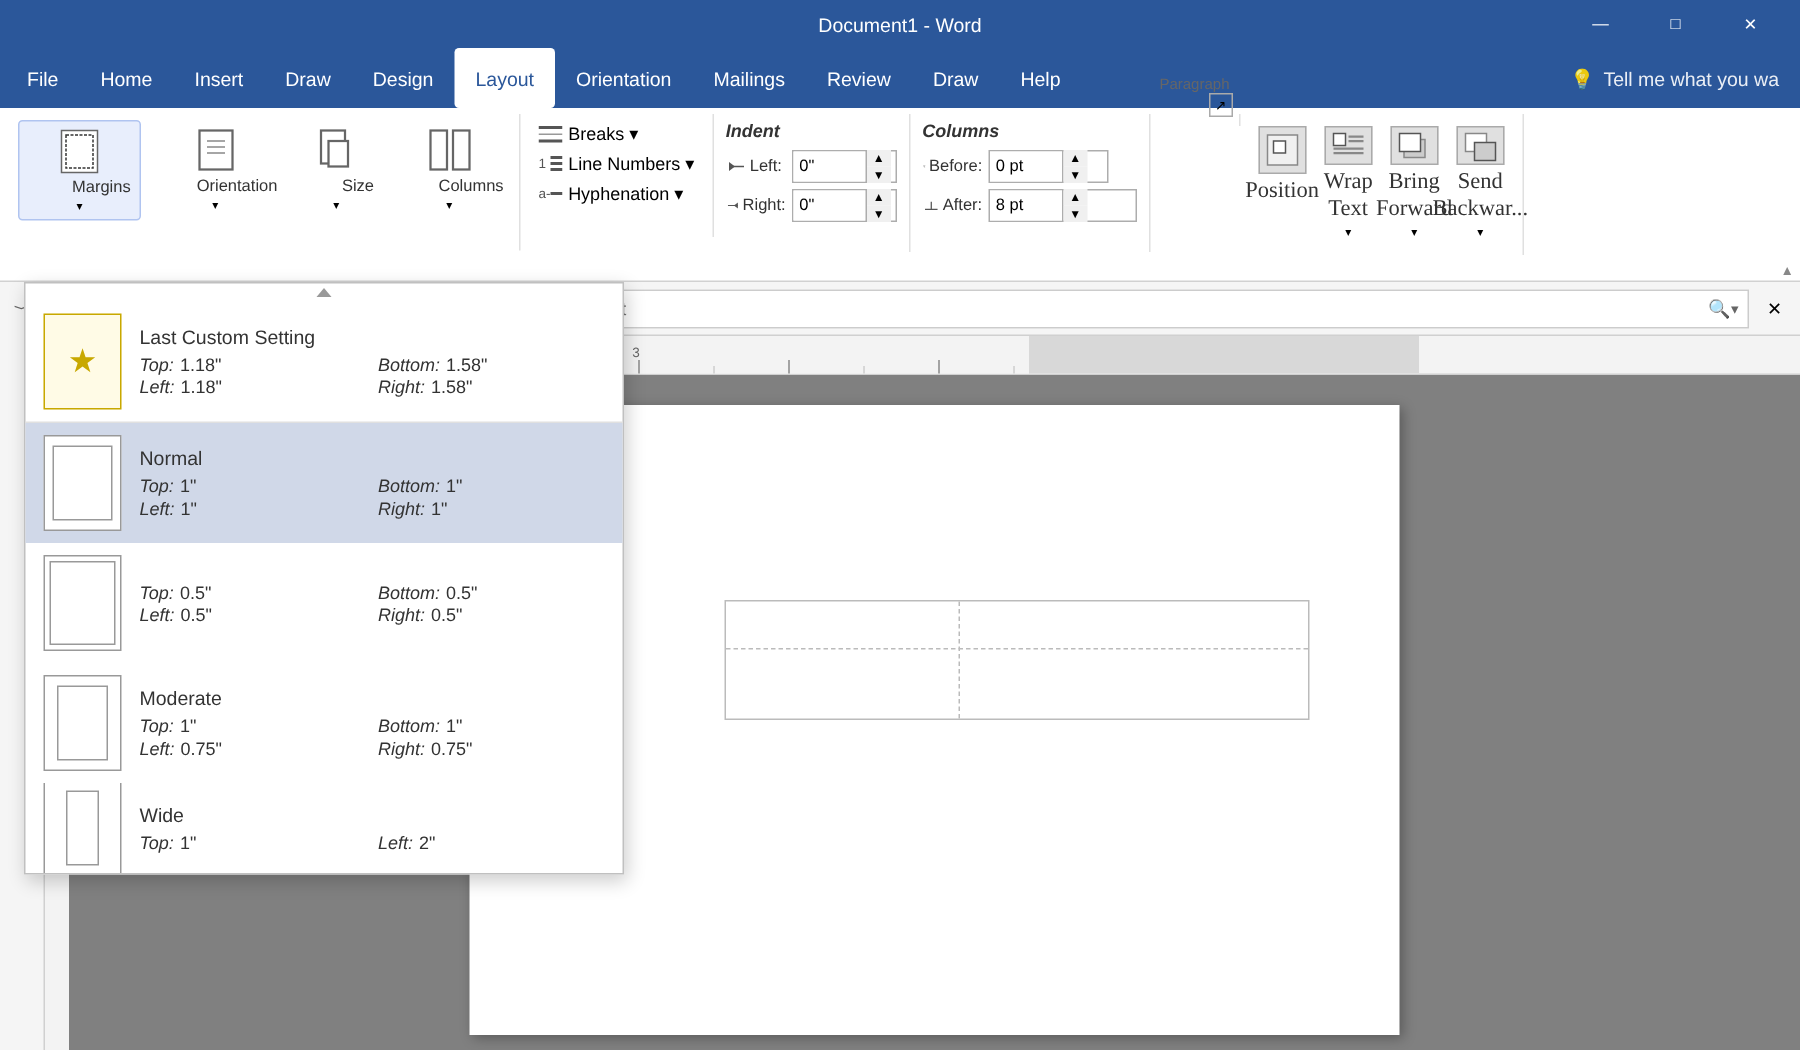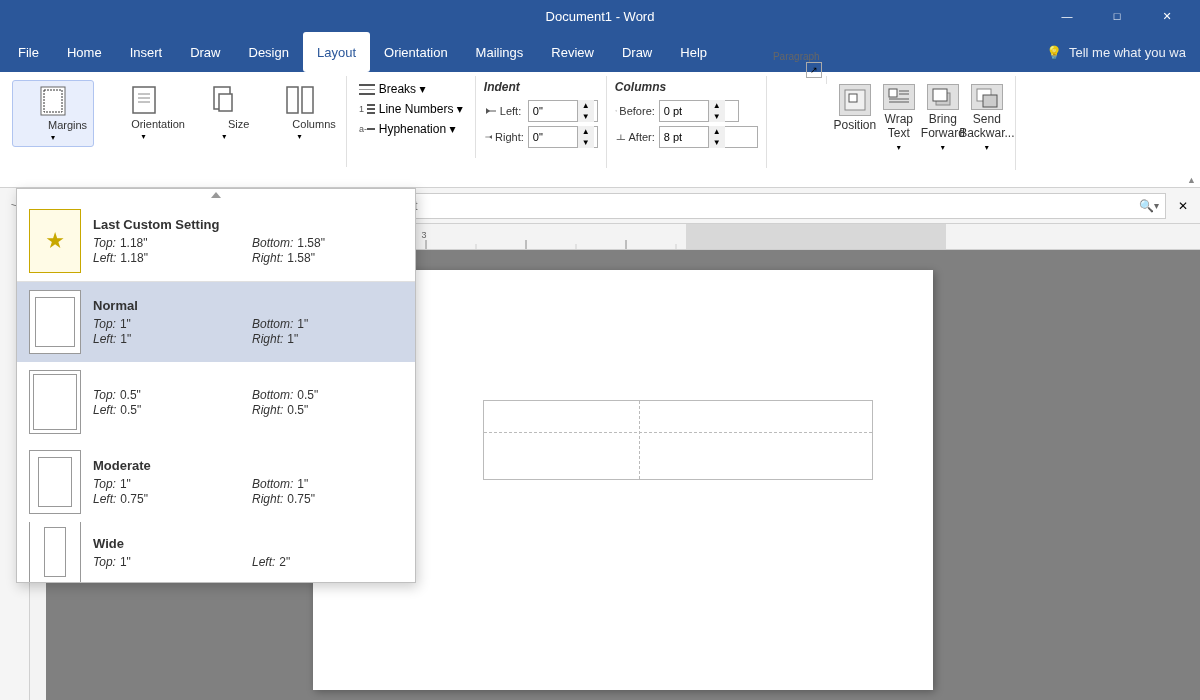--- a/index.html
+++ b/index.html
@@ -219,21 +219,21 @@
       flex-shrink: 0;
       display: flex;
       align-items: center;
       justify-content: center;
       font-size: 20px;
     }
     .margin-info {
       flex: 1;
     }
     .margin-name {
-      font-weight: 700;
+      font-weight: 400;
       font-size: 13px;
       color: #333;
       margin-bottom: 4px;
     }
     .margin-details {
       display: grid;
       grid-template-columns: 1fr 1fr;
       gap: 1px 8px;
       font-size: 12px;
       color: #333;
@@ -257,24 +257,25 @@
       display: flex;
       flex-direction: column;
       align-items: center;
       justify-content: flex-start;
       padding-top: 4px;
       gap: 2px;
       cursor: pointer;
       border-radius: 3px;
     }
     .arrange-icon-label {
-      font-size: 12px;
+      font-size: 15px;
       color: #333;
       text-align: center;
       line-height: 1.2;
+      font-family: Liberation Serif, serif;
     }
 
     
     .nav-panel {
       width: 30px;
       background: #f5f5f5;
       border-right: 1px solid #d0d0d0;
       display: flex;
       flex-direction: column;
       align-items: center;

